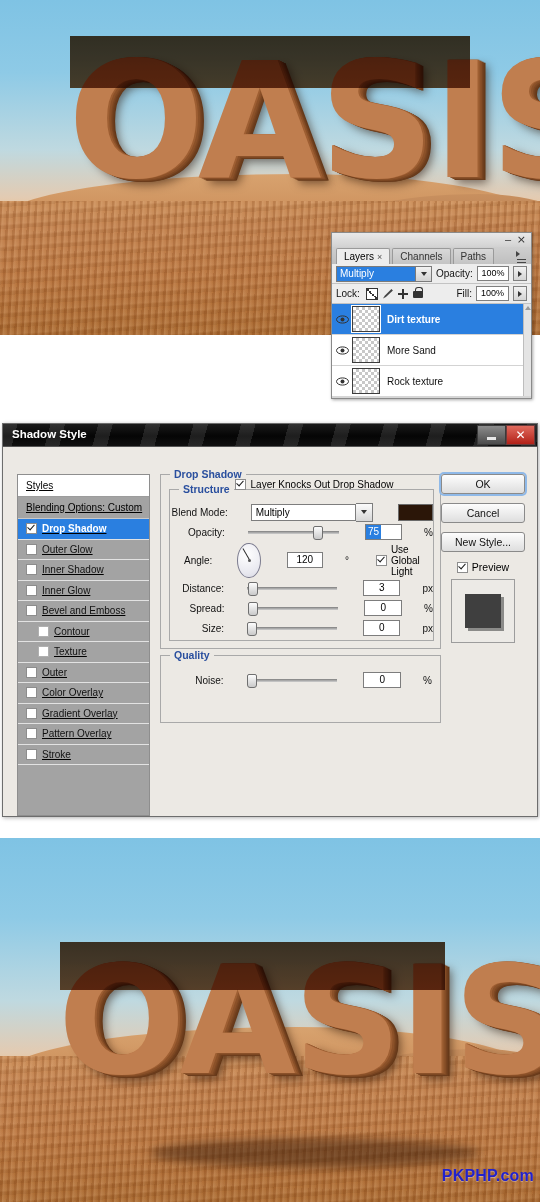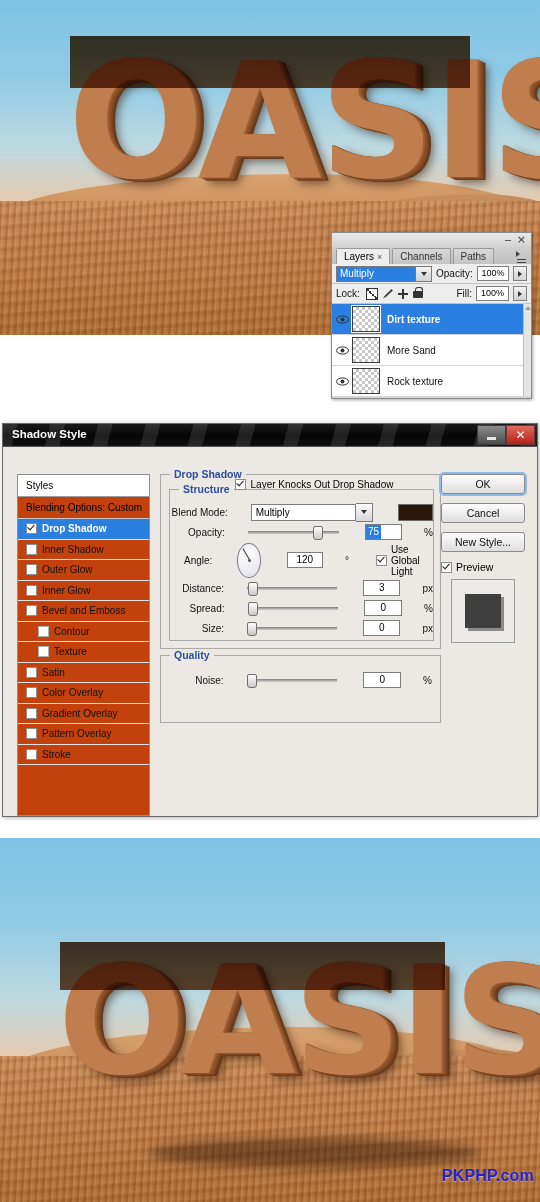--- a/index.html
+++ b/index.html
@@ -141,21 +141,21 @@
     justify-content:center;cursor:pointer;}
   .wb.min{background:linear-gradient(#8c8c8c,#4b4b4b);border-color:#3a3a3a;}
   .wb.min i{width:9px;height:3px;background:#e8e8e8;margin-top:7px;}
   .wb.close{background:linear-gradient(#e06a5d,#b32118);color:#fff;font-weight:bold;font-size:12px;
     font-family:"DejaVu Sans",sans-serif;}
 
   .ls-body{position:relative;height:369px;}
 
   
   .styles-col{position:absolute;left:14px;top:27px;width:131px;height:340px;
-    background:#c2410c;border:1px solid #8e8e8e;font-size:10px;}
+    background:#a3a3a3;border:1px solid #8e8e8e;font-size:10px;text-decoration:underline;}
   .st-head{height:21px;line-height:21px;padding-left:8px;border-bottom:1px solid #9c9c9c;
     background:#fff;cursor:pointer;}
   .st-blend{height:21px;line-height:21px;padding-left:8px;border-bottom:1px solid #c9c9c9;cursor:pointer;}
   .st-item{height:19.5px;display:flex;align-items:center;padding-left:8px;
     border-bottom:1px solid #e2e2e2;cursor:pointer;}
   .st-item.sub{padding-left:20px;}
   .st-item.active{background:#2a7fe0;}
   .st-item.active .st-lbl{color:#fff;font-weight:bold;}
   .cb{width:9px;height:9px;border:1px solid #8d8d8d;background:#fff;margin-right:5px;
     flex:0 0 9px;position:relative;}
@@ -212,21 +212,21 @@
   .chk{display:flex;align-items:center;font-size:10px;cursor:pointer;}
   .chk .cb{margin-right:4px;}
   .knockout{display:flex;justify-content:center;align-items:center;margin-top:5px;font-size:10px;margin-left:27px;}
 
   
   .btn-col{position:absolute;right:12px;top:27px;width:84px;}
   .btn{height:18px;line-height:18px;text-align:center;font-size:10.5px;color:#111;
     background:linear-gradient(#fdfdfd,#dedede);border:1px solid #8a8a8a;border-radius:3px;
     margin-bottom:9px;cursor:pointer;}
   .btn.primary{box-shadow:0 0 0 2px #8fb9e8;}
-  .prev-row{display:flex;align-items:center;justify-content:flex-start;font-size:10.5px;margin-bottom:6px;cursor:pointer;}
+  .prev-row{display:flex;align-items:center;justify-content:center;font-size:10.5px;margin-bottom:6px;cursor:pointer;}
   .prev-row .cb{margin-right:4px;}
   .preview-box{width:62px;height:62px;margin:0 auto;background:#eceae6;border:1px solid #9c9c9c;
     display:flex;align-items:center;justify-content:center;}
   .preview-sq{width:36px;height:34px;background:#3f3f3f;box-shadow:3px 3px 0 rgba(60,60,60,.55);}
 </style>
 </head>
 <body>
 
 <div class="photo" id="photo-top">
   <div class="sky"></div>
@@ -345,45 +345,45 @@
     <div class="styles-col">
       <div class="st-head">Styles</div>
       <div class="st-blend">Blending Options: Custom</div>
 
       <div class="st-item active">
         <span class="cb on"></span>
         <span class="st-lbl">Drop Shadow</span>
       </div>
       <div class="st-item">
         <span class="cb"></span>
+        <span class="st-lbl">Outer Glow</span>
+      </div>
+      <div class="st-item">
+        <span class="cb"></span>
         <span class="st-lbl">Inner Shadow</span>
-      </div>
-      <div class="st-item">
-        <span class="cb"></span>
-        <span class="st-lbl">Outer Glow</span>
       </div>
       <div class="st-item">
         <span class="cb"></span>
         <span class="st-lbl">Inner Glow</span>
       </div>
       <div class="st-item">
         <span class="cb"></span>
         <span class="st-lbl">Bevel and Emboss</span>
       </div>
       <div class="st-item sub">
         <span class="cb sub-cb"></span>
         <span class="st-lbl">Contour</span>
       </div>
       <div class="st-item sub">
         <span class="cb sub-cb"></span>
         <span class="st-lbl">Texture</span>
       </div>
       <div class="st-item">
         <span class="cb"></span>
-        <span class="st-lbl">Satin</span>
+        <span class="st-lbl">Outer</span>
       </div>
       <div class="st-item">
         <span class="cb"></span>
         <span class="st-lbl">Color Overlay</span>
       </div>
       <div class="st-item">
         <span class="cb"></span>
         <span class="st-lbl">Gradient Overlay</span>
       </div>
       <div class="st-item">

